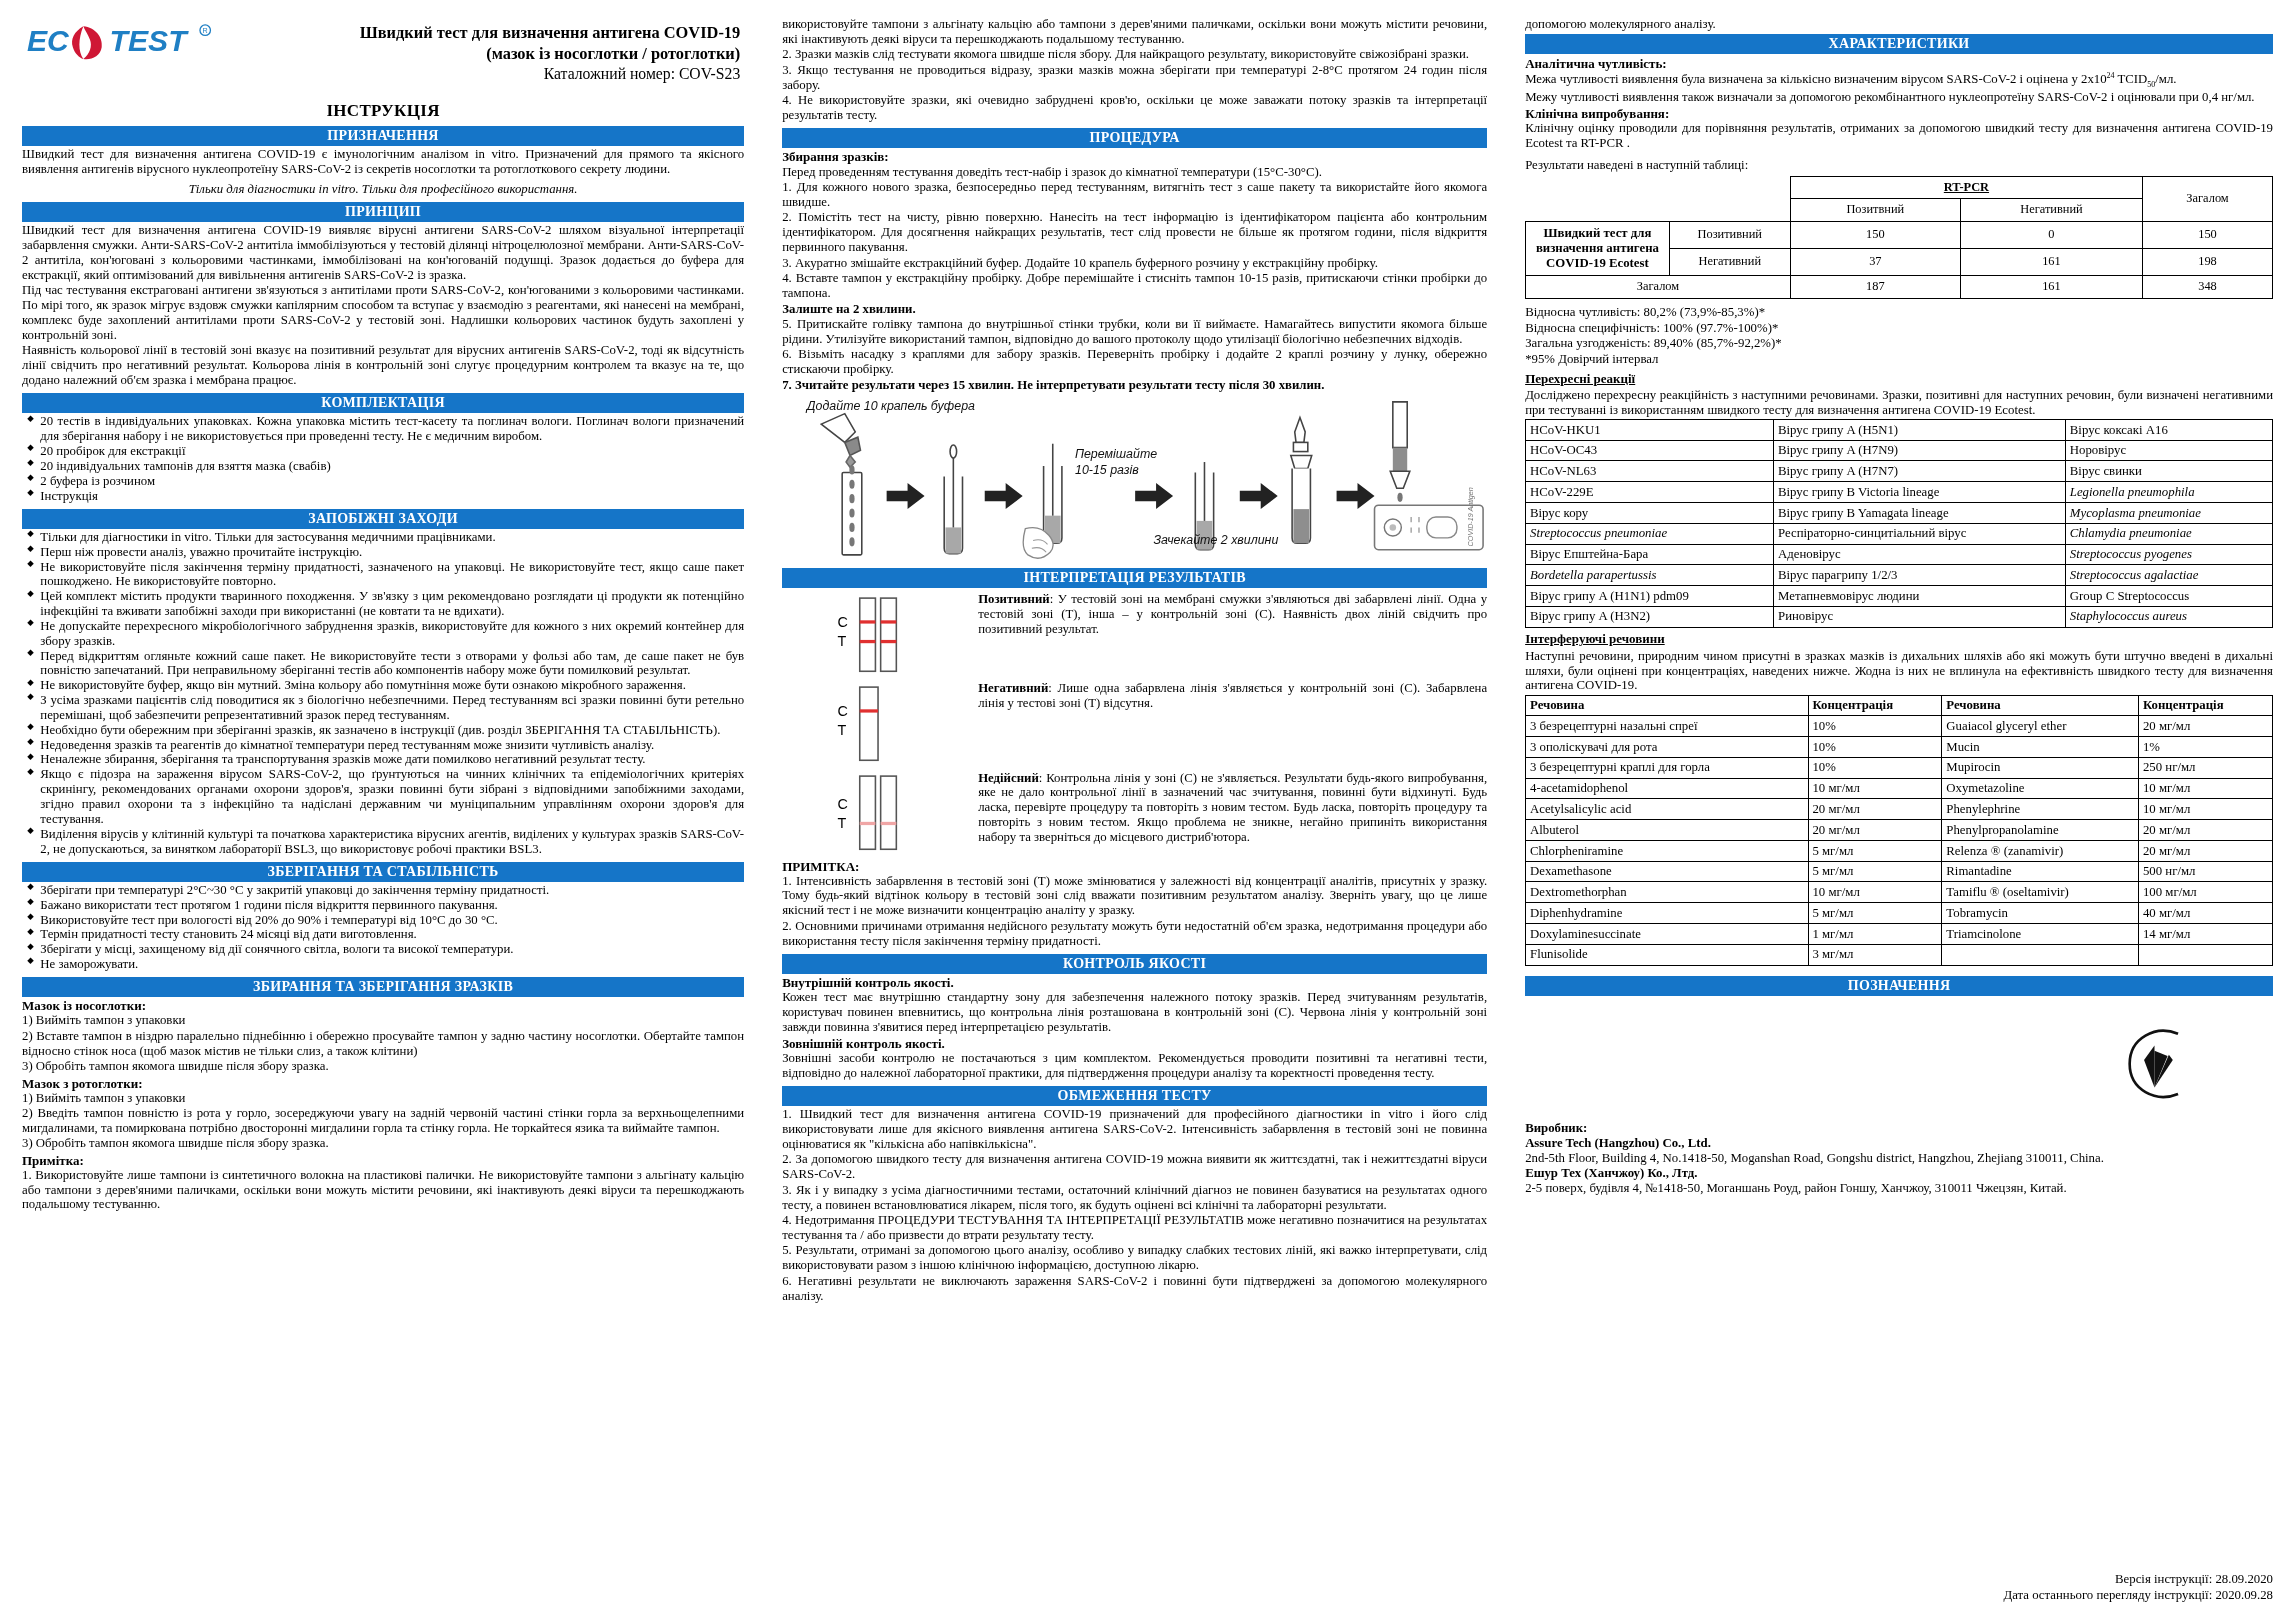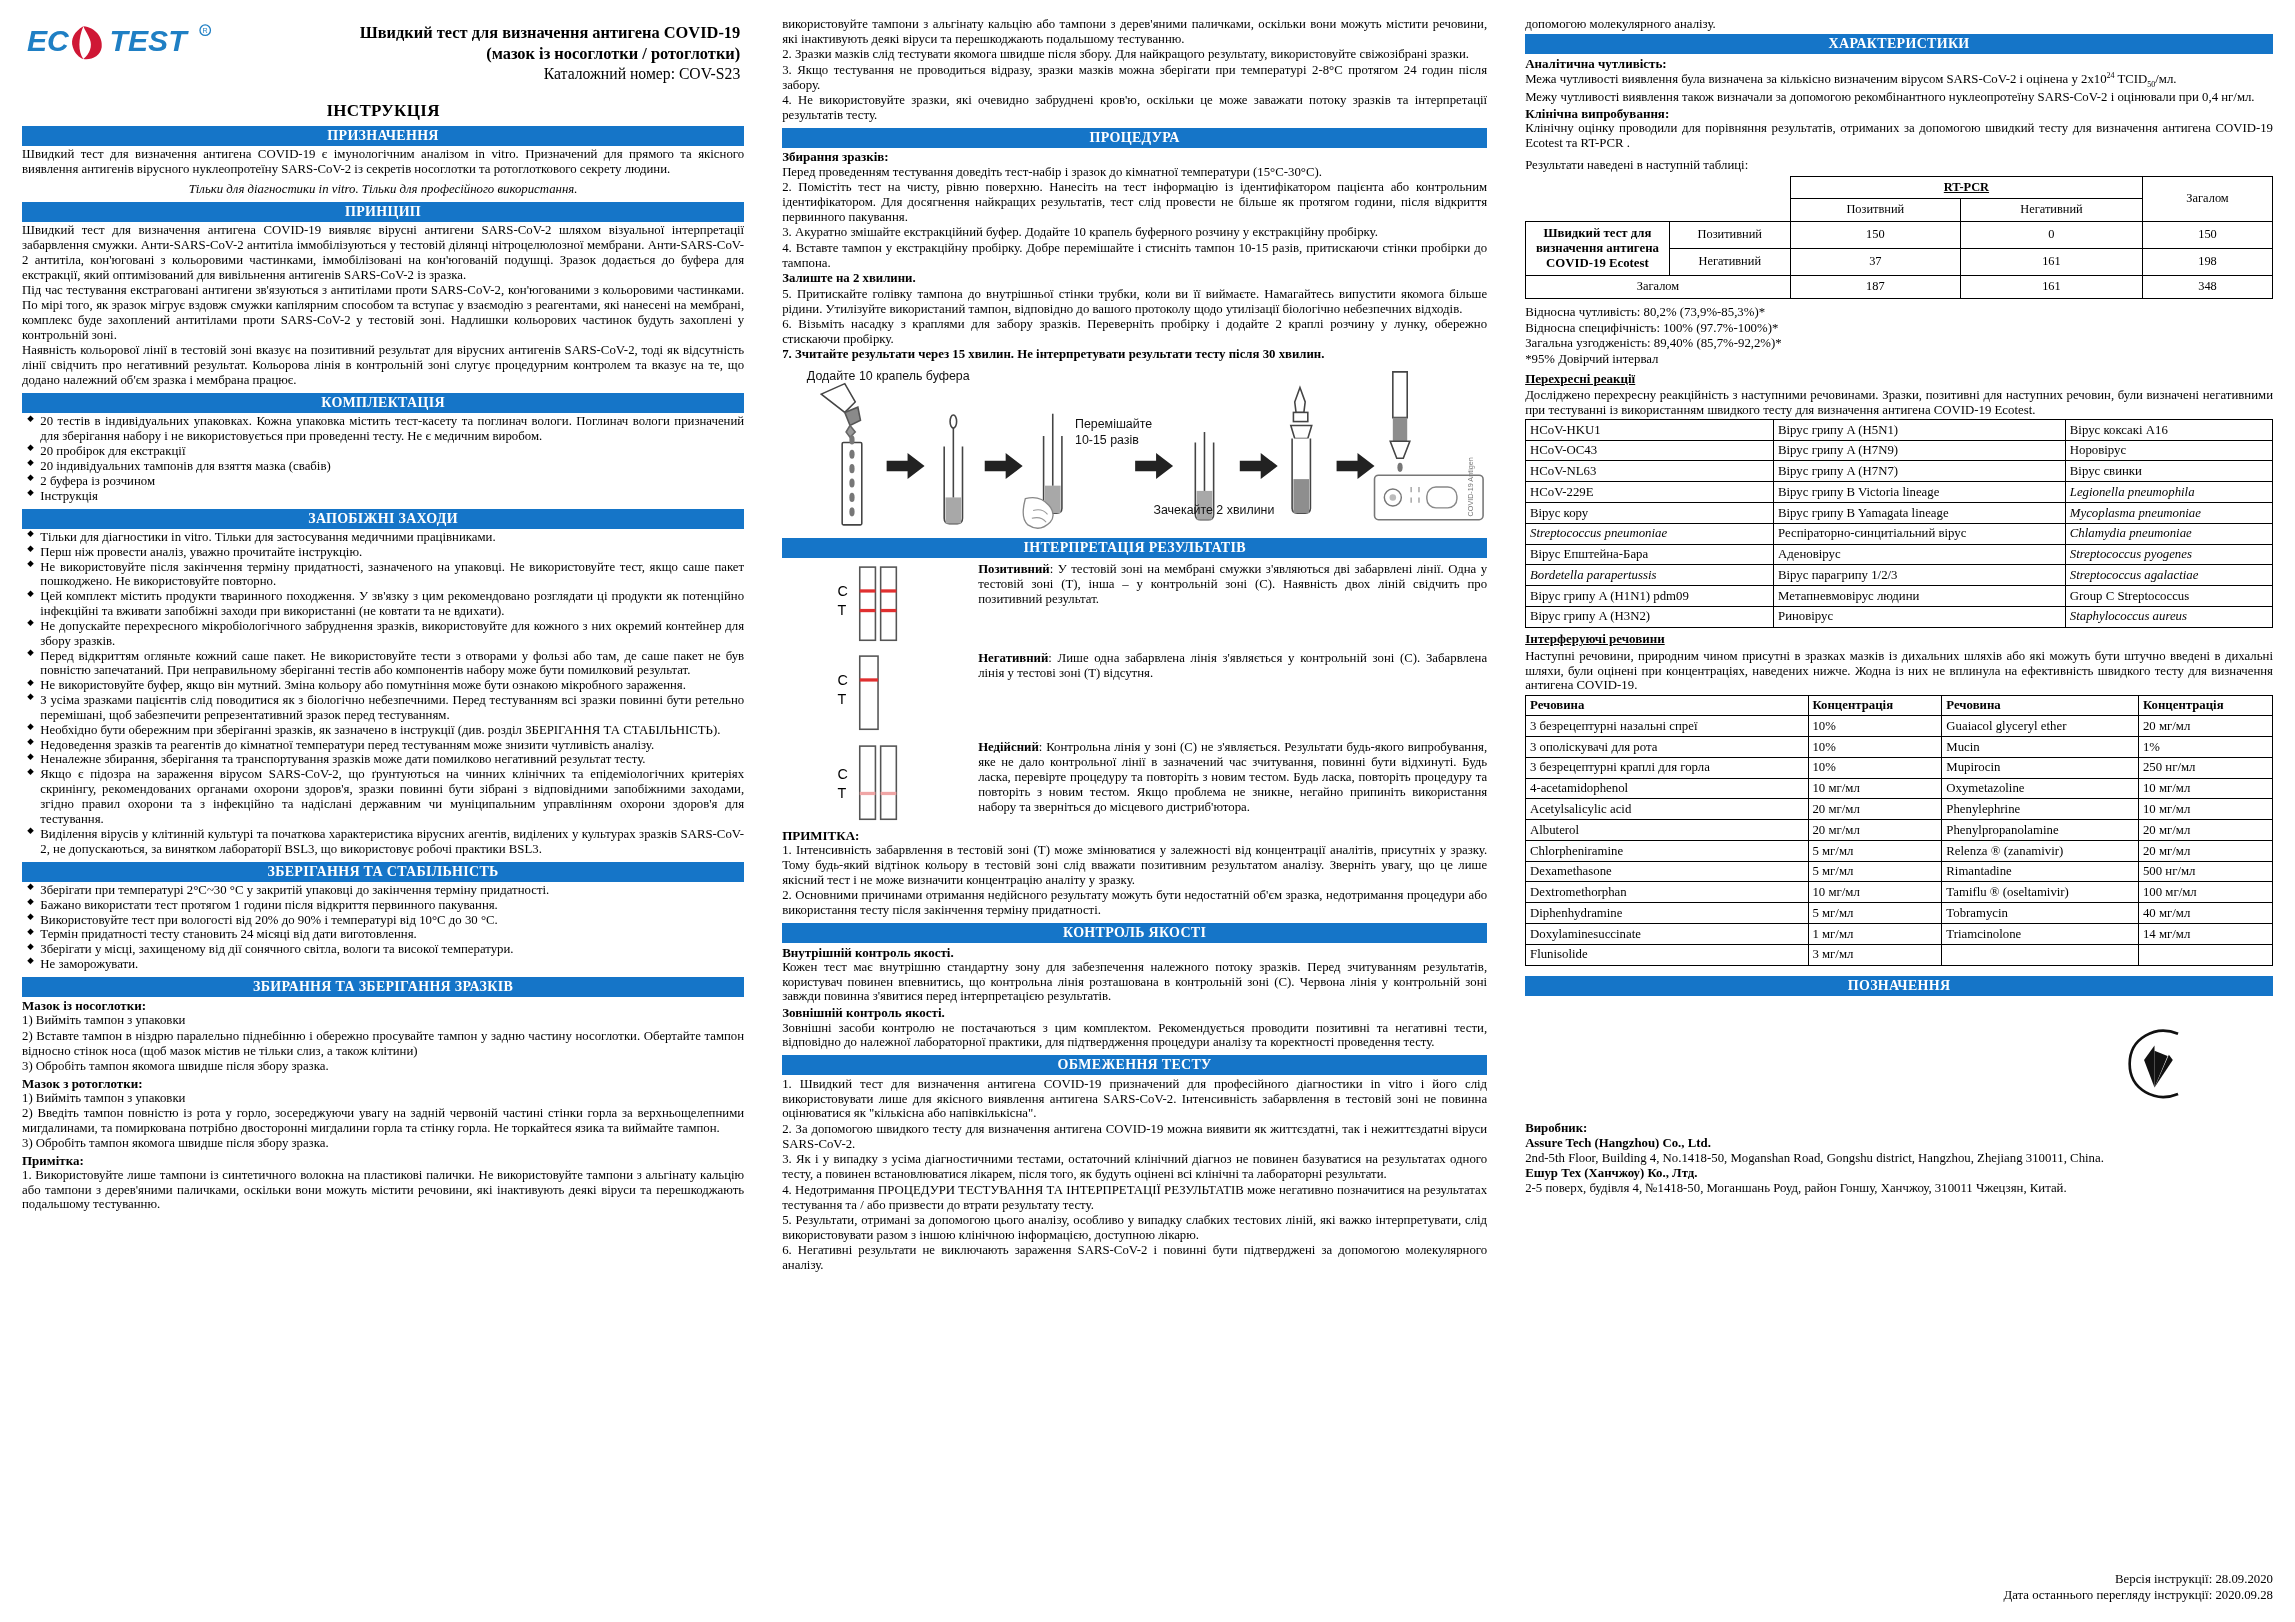--- a/index.html
+++ b/index.html
@@ -125,20 +125,21 @@
     font-size: 13px;
     margin: 1.3px 0 0 0;
     line-height: 1.16;
   }
 
   
   .diagram {
     margin: 6.5px 0 3.9px 0;
     position: relative;
     height: 164px;
+    font-style: italic;
   }
   .diagram svg { display: block; }
 
   
   .interp-row {
     display: flex;
     align-items: flex-start;
     margin: 3.9px 0 2.6px 0;
   }
   .strip-cell {
@@ -323,20 +324,21 @@
 
       <p style="visibility:hidden;height:0;overflow:hidden;margin:0;">1. Використовуйте лише тампони із синтетичного волокна на пластикові палички. Не використовуйте тампони з альгінату кальцію або тампони з дерев'яними паличками, оскільки вони можуть містити речовини, які інактивують деякі віруси та перешкоджають подальшому тестуванню.</p>
       <p style="margin-top:0;">використовуйте тампони з альгінату кальцію або тампони з дерев'яними паличками, оскільки вони можуть містити речовини, які інактивують деякі віруси та перешкоджають подальшому тестуванню.</p>
       <p>2. Зразки мазків слід тестувати якомога швидше після збору. Для найкращого результату, використовуйте свіжозібрані зразки.</p>
       <p>3. Якщо тестування не проводиться відразу, зразки мазків можна зберігати при температурі 2-8°C протягом 24 годин після забору.</p>
       <p>4. Не використовуйте зразки, які очевидно забруднені кров'ю, оскільки це може заважати потоку зразків та інтерпретації результатів тесту.</p>
 
       <div class="bar">ПРОЦЕДУРА</div>
       <div class="subhead">Збирання зразків:</div>
       <p>Перед проведенням тестування доведіть тест-набір і зразок до кімнатної температури (15°C-30°C).</p>
+      <p>1. Для кожного нового зразка, безпосередньо перед тестуванням, витягніть тест з саше пакету та використайте його якомога швидше.</p>
       <p>2. Помістіть тест на чисту, рівню поверхню. Нанесіть на тест інформацію із ідентифікатором пацієнта або контрольним ідентифікатором. Для досягнення найкращих результатів, тест слід провести не більше як протягом години, після відкриття первинного пакування.</p>
       <p>3. Акуратно змішайте екстракційний буфер. Додайте 10 крапель буферного розчину у екстракційну пробірку.</p>
       <p>4. Вставте тампон у екстракційну пробірку. Добре перемішайте і стисніть тампон 10-15 разів, притискаючи стінки пробірки до тампона.</p>
       <p class="bold">Залиште на 2 хвилини.</p>
       <p>5. Притискайте голівку тампона до внутрішньої стінки трубки, коли ви її виймаєте. Намагайтесь випустити якомога більше рідини. Утилізуйте використаний тампон, відповідно до вашого протоколу щодо утилізації біологічно небезпечних відходів.</p>
       <p>6. Візьміть насадку з краплями для забору зразків. Переверніть пробірку і додайте 2 краплі розчину у лунку, обережно стискаючи пробірку.</p>
       <p><span class="bold">7. Зчитайте результати через 15 хвилин. Не інтерпретувати результати тесту після 30 хвилин.</span></p>
 
       <div class="diagram">
         <svg width="705" height="164" viewBox="0 0 1078 250" aria-hidden="true">

